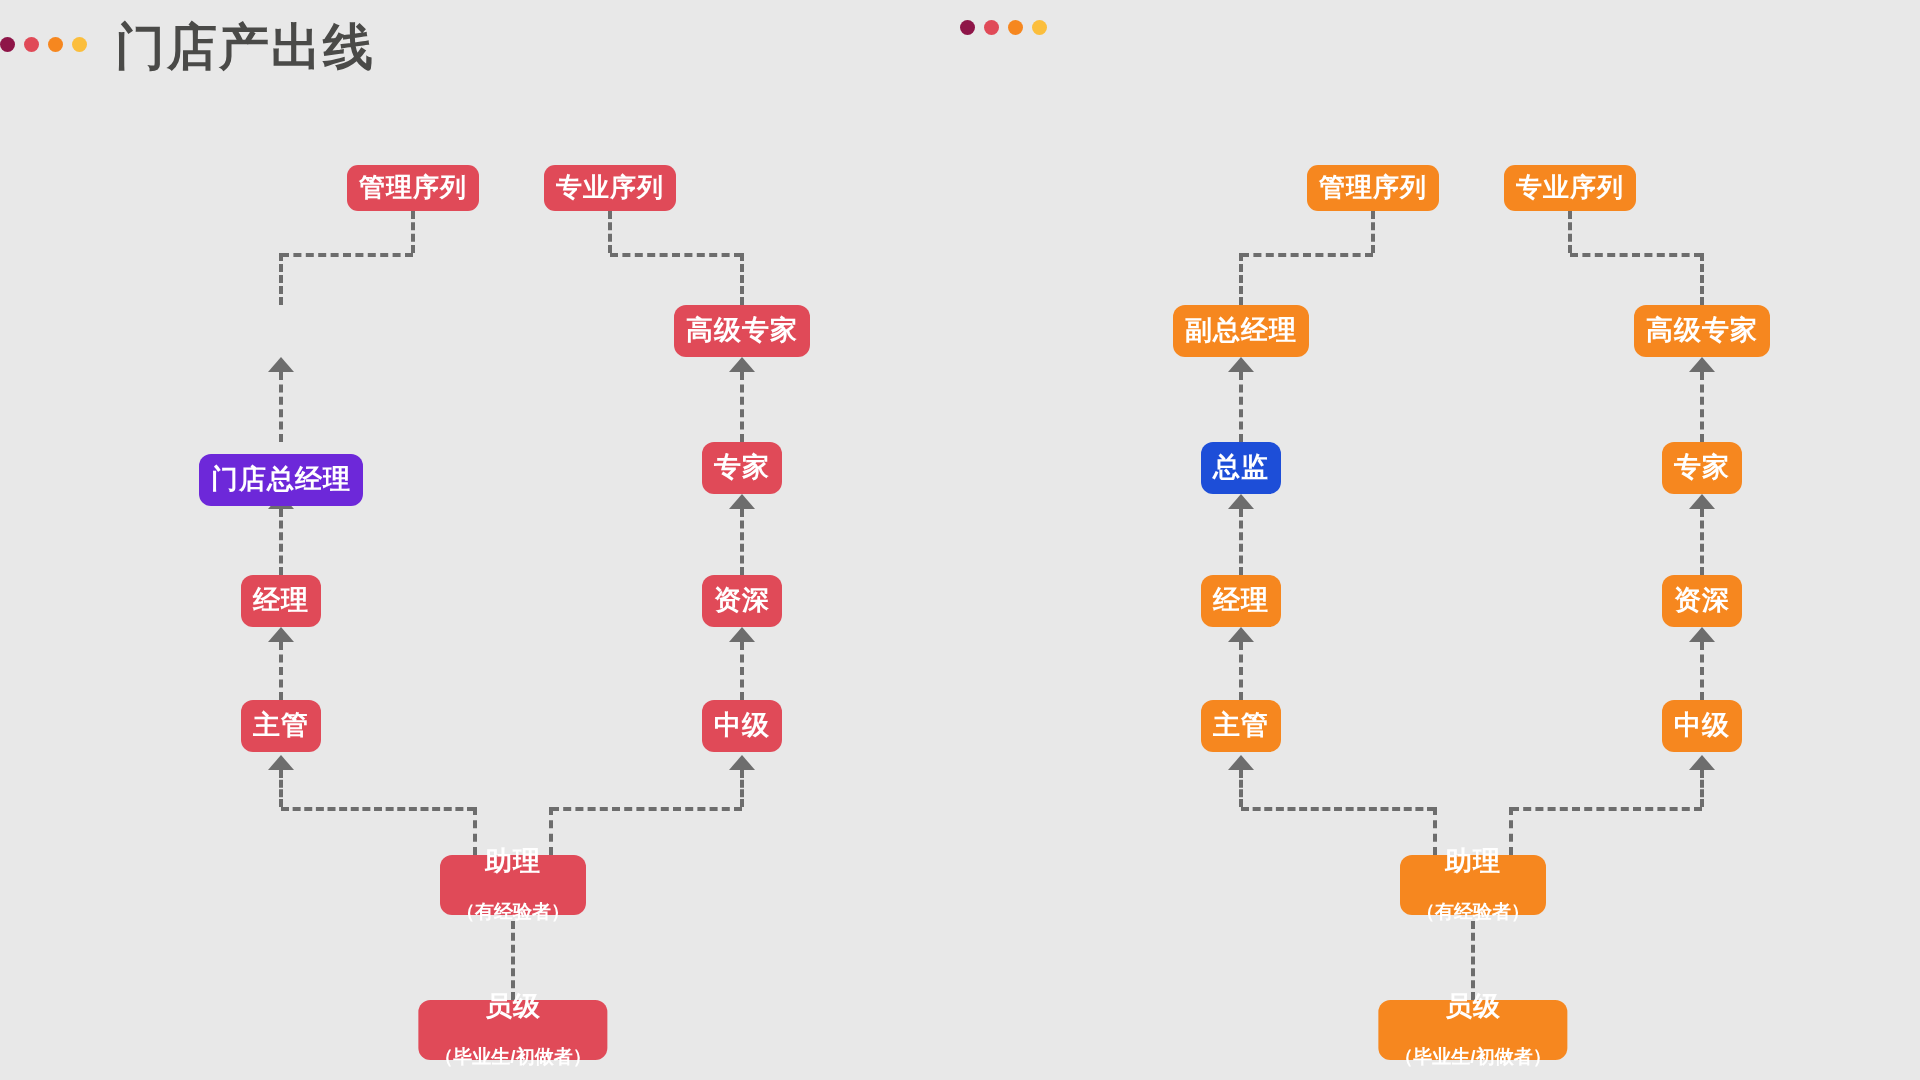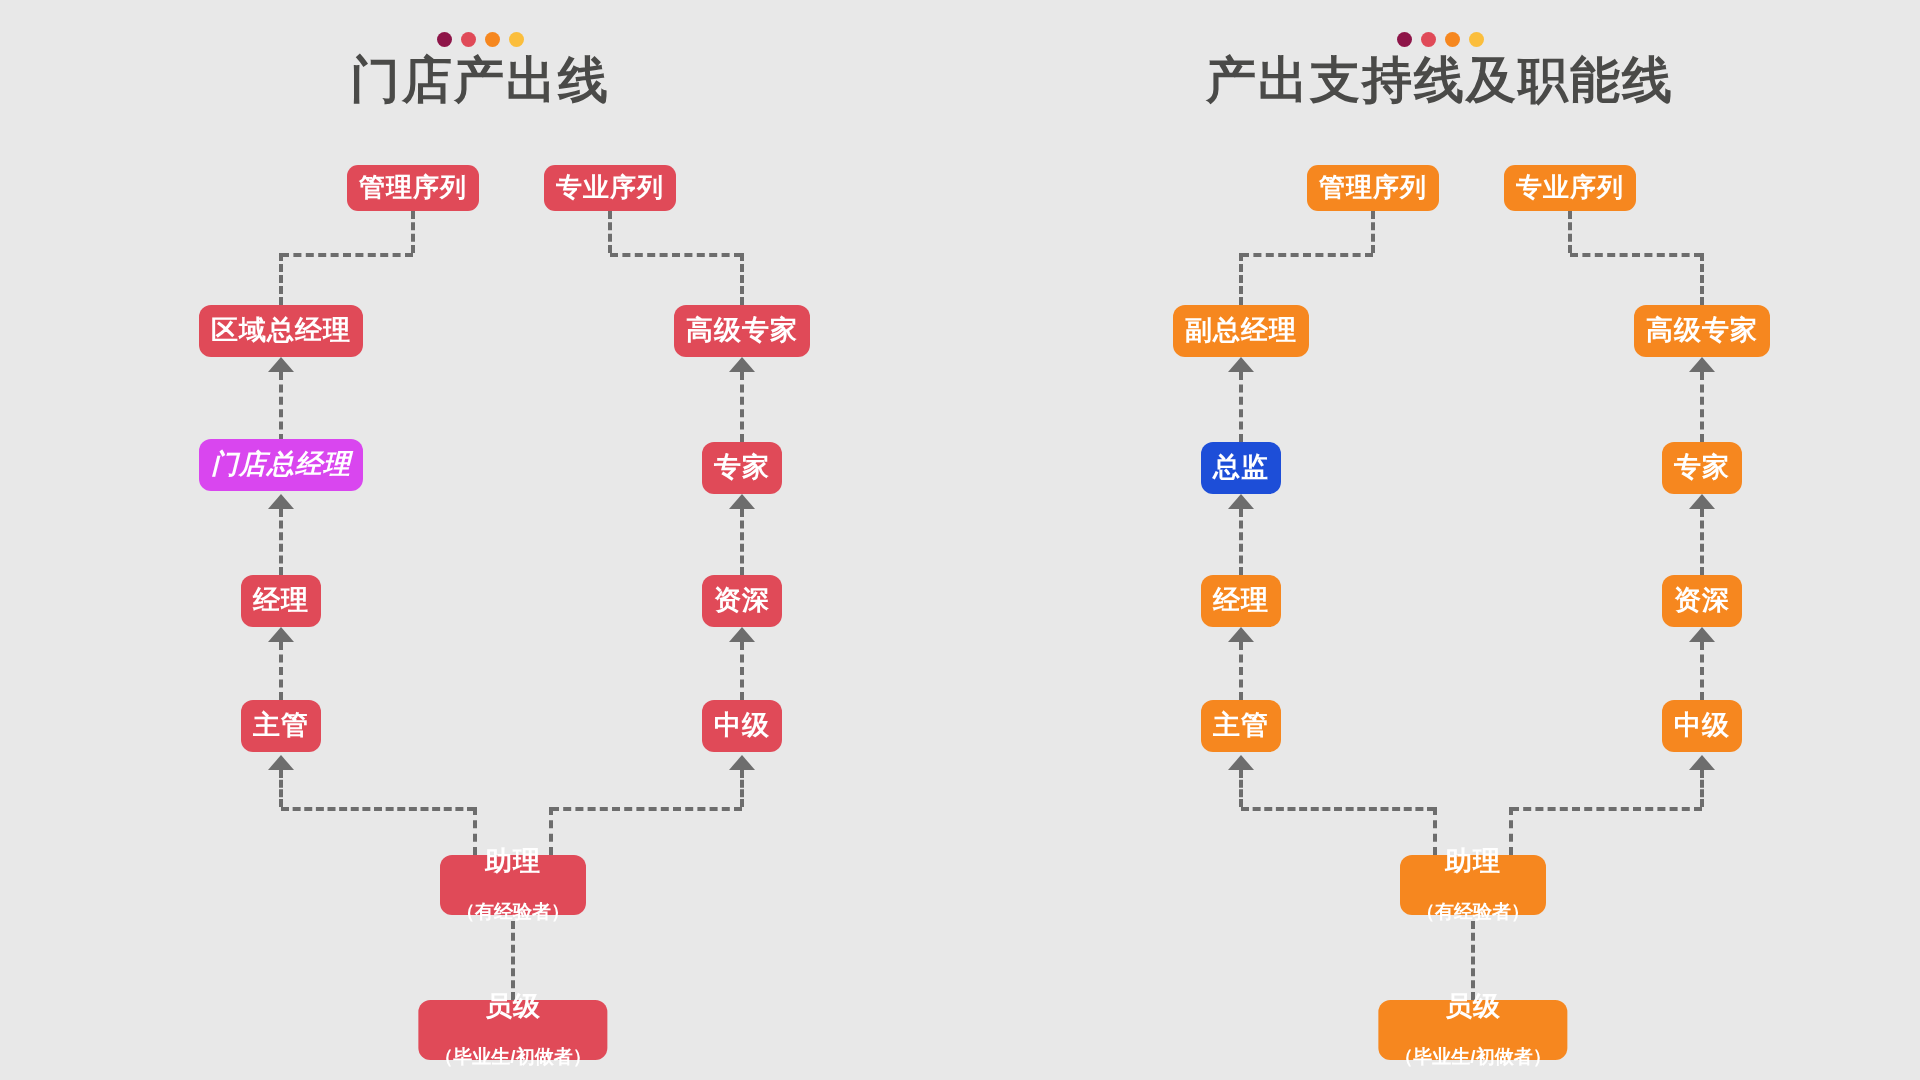--- a/index.html
+++ b/index.html
@@ -24,26 +24,27 @@
 
   .panel {
     position: relative;
     width: 50%;
     height: 100%;
   }
 
   
   .panel-head {
     position: absolute;
-    top: 32px;
+    top: 20px;
     left: 0;
     right: 0;
     display: flex;
-    flex-direction: column;
+    flex-direction: row;
     align-items: center;
+    gap: 28px;
   }
   .dots {
     display: flex;
     gap: 9px;
     margin-bottom: 6px;
     height: 15px;
     align-items: center;
   }
   .dot {
     width: 15px;
@@ -159,24 +160,21 @@
       <div class="arrowhead" style="left: 742px; top: 755px;"></div>
       <div class="hline" style="left: 551px; top: 807px; width: 191px;"></div>
       <div class="vline" style="left: 551px; top: 807px; height: 48px;"></div>
       <div class="vline" style="left: 513px; top: 921px; height: 79px;"></div>
       <div class="node tag" style="left: 413px; top: 165px; background: rgb(224, 74, 88);">
         <div class="l1">管理序列</div>
       </div>
       <div class="node tag" style="left: 610px; top: 165px; background: rgb(224, 74, 88);">
         <div class="l1">专业序列</div>
       </div>
-      <div class="node rank" style="left: 281px; top: 305px; background: rgb(224, 74, 88);">
-        <div class="l1">区域总经理</div>
-      </div>
-      <div class="node rank" style="left: 281px; top: 439px; background: #d946ef; font-style: italic;">
+      <div class="node rank" style="left: 281px; top: 454px; background: #6d28d9;">
         <div class="l1">门店总经理</div>
       </div>
       <div class="node rank" style="left: 281px; top: 575px; background: rgb(224, 74, 88);">
         <div class="l1">经理</div>
       </div>
       <div class="node rank" style="left: 281px; top: 700px; background: rgb(224, 74, 88);">
         <div class="l1">主管</div>
       </div>
       <div class="node rank" style="left: 742px; top: 305px; background: rgb(224, 74, 88);">
         <div class="l1">高级专家</div>
@@ -200,21 +198,20 @@
       </div>
     </div>
     <div class="panel">
       <div class="panel-head">
         <div class="dots">
           <span class="dot" style="background: rgb(142, 21, 72);"></span>
           <span class="dot" style="background: rgb(224, 74, 88);"></span>
           <span class="dot" style="background: rgb(246, 135, 31);"></span>
           <span class="dot" style="background: rgb(251, 190, 60);"></span>
         </div>
-        <div class="panel-title">产出支持线及职能线</div>
       </div>
       <div class="vline" style="left: 413px; top: 211px; height: 42px;"></div>
       <div class="hline" style="left: 281px; top: 253px; width: 132px;"></div>
       <div class="vline" style="left: 281px; top: 253px; height: 52px;"></div>
       <div class="vline" style="left: 610px; top: 211px; height: 42px;"></div>
       <div class="hline" style="left: 610px; top: 253px; width: 132px;"></div>
       <div class="vline" style="left: 742px; top: 253px; height: 52px;"></div>
       <div class="vline" style="left: 281px; top: 372px; height: 70px;"></div>
       <div class="arrowhead" style="left: 281px; top: 357px;"></div>
       <div class="vline" style="left: 281px; top: 509px; height: 66px;"></div>

